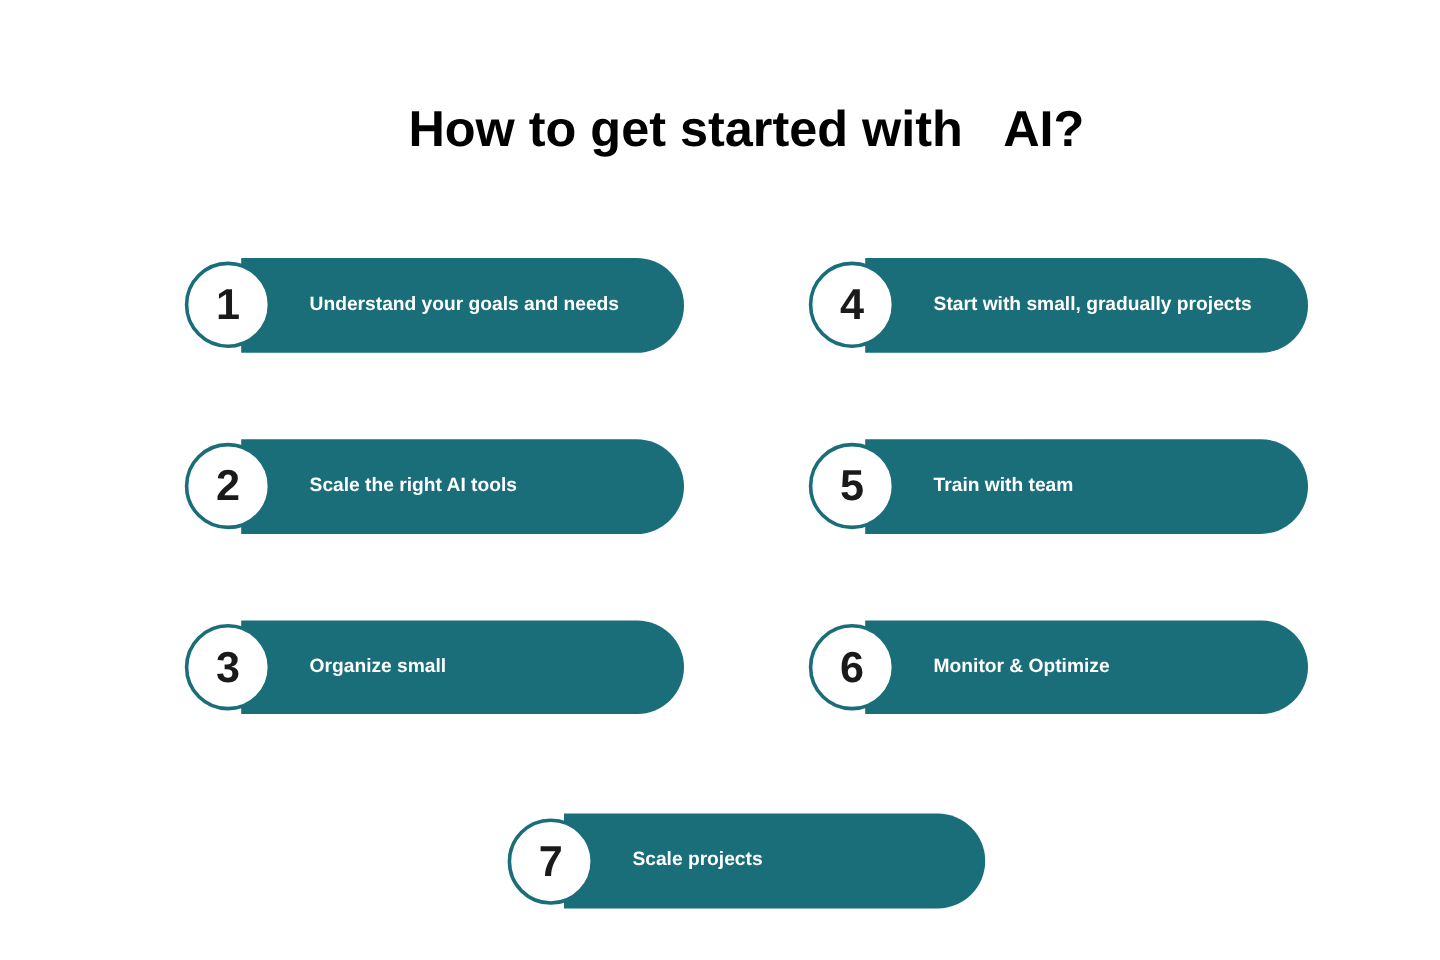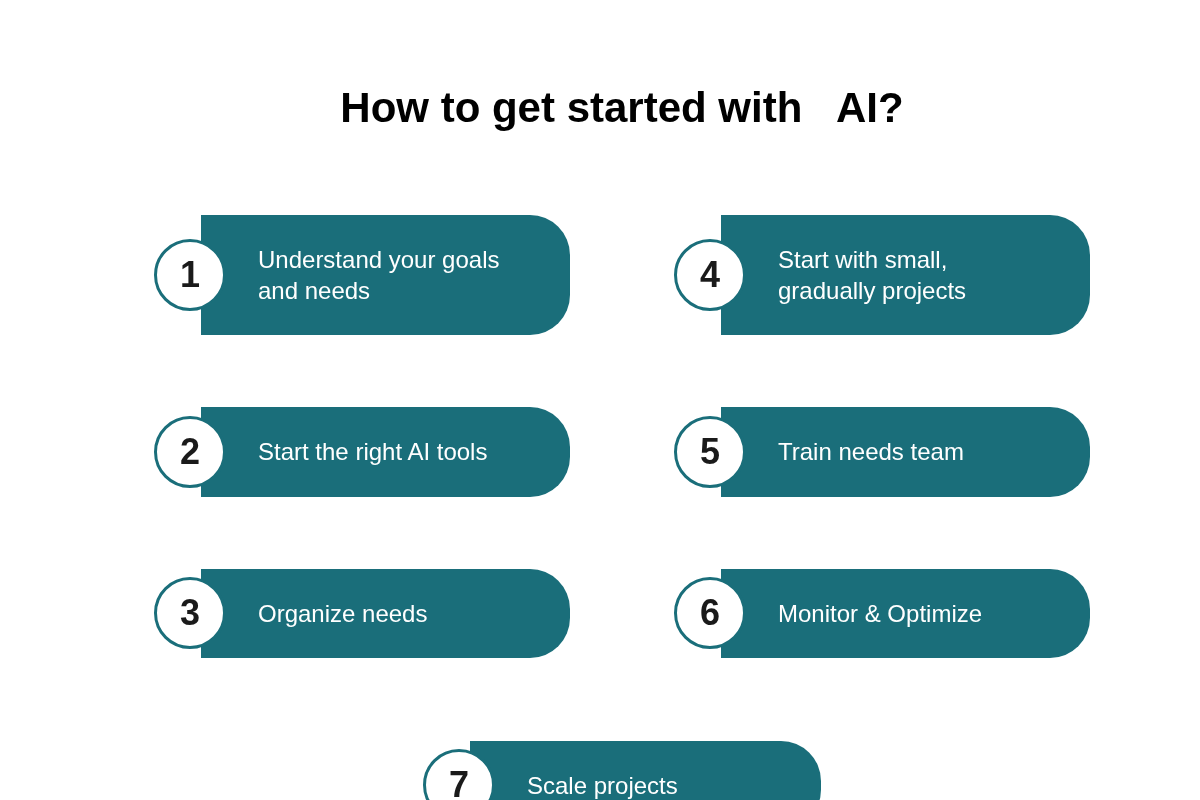--- a/index.html
+++ b/index.html
@@ -73,22 +73,22 @@
       padding: 18px 28px 18px 46px;
       margin-left: -36px;
       flex: 1;
       min-height: 72px;
       display: flex;
       align-items: center;
     }
 
     .step-label {
       color: #ffffff;
-      font-size: 24px;
-      font-weight: 400;
+      font-size: 16px;
+      font-weight: 700;
       line-height: 1.3;
     }
 
     .bottom-step {
       display: flex;
       justify-content: center;
       width: 100%;
       max-width: 980px;
     }
 
@@ -121,33 +121,33 @@
     </div>
       <div class="step-item">
       <div class="step-number-circle">4</div>
       <div class="step-label-bg">
         <span class="step-label">Start with small, gradually projects</span>
       </div>
     </div>
       <div class="step-item">
       <div class="step-number-circle">2</div>
       <div class="step-label-bg">
-        <span class="step-label">Start the right AI tools</span>
+        <span class="step-label">Scale the right AI tools</span>
       </div>
     </div>
       <div class="step-item">
       <div class="step-number-circle">5</div>
       <div class="step-label-bg">
-        <span class="step-label">Train needs team</span>
+        <span class="step-label">Train with team</span>
       </div>
     </div>
       <div class="step-item">
       <div class="step-number-circle">3</div>
       <div class="step-label-bg">
-        <span class="step-label">Organize needs</span>
+        <span class="step-label">Organize small</span>
       </div>
     </div>
       <div class="step-item">
       <div class="step-number-circle">6</div>
       <div class="step-label-bg">
         <span class="step-label">Monitor &amp; Optimize</span>
       </div>
     </div>
     </div>
 

